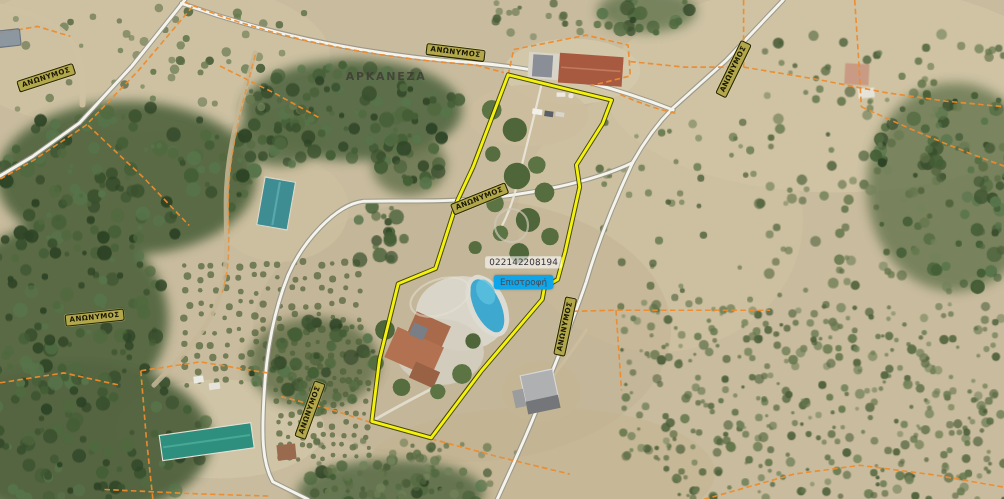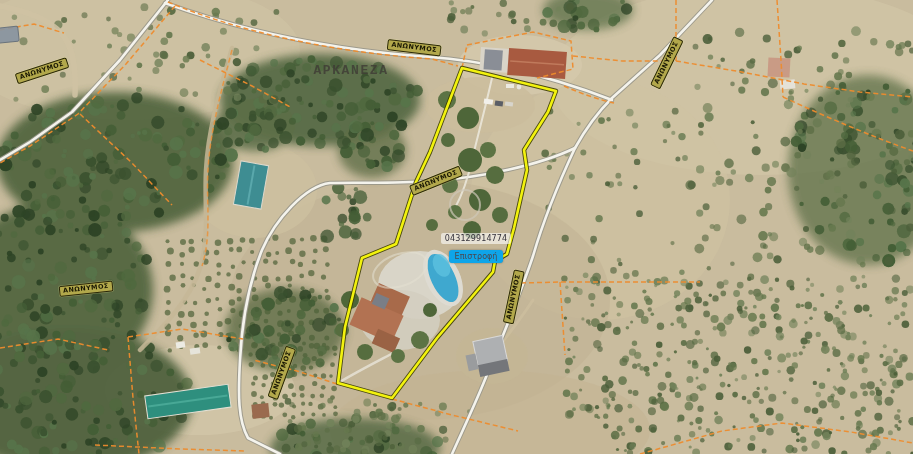--- a/index.html
+++ b/index.html
@@ -6,22 +6,22 @@
   .stage{position:relative;width:913px;height:454px;overflow:hidden;
          font-family:"DejaVu Sans",sans-serif;background:#c9bc9e;}
   .stage svg{position:absolute;left:0;top:0;display:block;}
   .road-label{position:absolute;transform-origin:center;
     transform:translate(-50%,-50%) rotate(var(--rot,0deg));
     background:#b2a84b;border:1px solid #2a2708;border-radius:2px;
     padding:1px 3px;font-size:6.5px;font-weight:bold;color:#191703;
     letter-spacing:.4px;white-space:nowrap;line-height:1.15;
     box-shadow:0 0 0 .5px rgba(250,250,160,.35);}
   .place-label{position:absolute;transform:translate(-50%,-50%);
-    font-size:13px;font-weight:bold;color:#3f3b35;letter-spacing:1.6px;
-    opacity:.8;white-space:nowrap;font-family:Liberation Mono, monospace;}
+    font-size:10px;font-weight:bold;color:#3f3b35;letter-spacing:1.6px;
+    opacity:.8;white-space:nowrap;}
   .partial-label{position:absolute;left:-9px;top:27px;width:26px;height:14px;
     background:#8793a0;border:1px solid #5f6b78;border-radius:2px;opacity:.9;
     transform:rotate(-6deg);}
   .tooltip{position:absolute;left:441px;top:233px;width:70px;text-align:center;}
   .tooltip-code{background:rgba(255,255,255,.6);border-radius:2px;
     font-size:8px;color:#33313a;padding:1px 0;letter-spacing:.1px;}
   .tooltip-btn{margin:1px auto 0;display:inline-block;background:#0ea5e9;
     border-radius:3px;font-size:8px;color:#4a4850;padding:2px 6px;
     box-shadow:0 0 2px rgba(50,50,50,.55);cursor:pointer;}
 </style>
@@ -1849,17 +1849,17 @@
 <div class="road-label" style="left:414px;top:48px;--rot:7deg">ΑΝΩΝΥΜΟΣ</div>
 <div class="road-label" style="left:436px;top:181px;--rot:-22deg">ΑΝΩΝΥΜΟΣ</div>
 <div class="road-label" style="left:514px;top:297px;--rot:-78deg">ΑΝΩΝΥΜΟΣ</div>
 <div class="road-label" style="left:667px;top:63px;--rot:-64deg">ΑΝΩΝΥΜΟΣ</div>
 <div class="road-label" style="left:86px;top:289px;--rot:-6deg">ΑΝΩΝΥΜΟΣ</div>
 <div class="road-label" style="left:282px;top:373px;--rot:-70deg">ΑΝΩΝΥΜΟΣ</div>
 <div class="place-label" style="left:351px;top:70px">ΑΡΚΑΝΕΖΑ</div>
 <div class="partial-label"></div>
 
 <div class="tooltip">
-  <div class="tooltip-code">043129914774</div>
+  <div class="tooltip-code">022142208194</div>
   <div class="tooltip-btn">Επιστροφή</div>
 </div>
 
 </div>
 
 </body></html>

